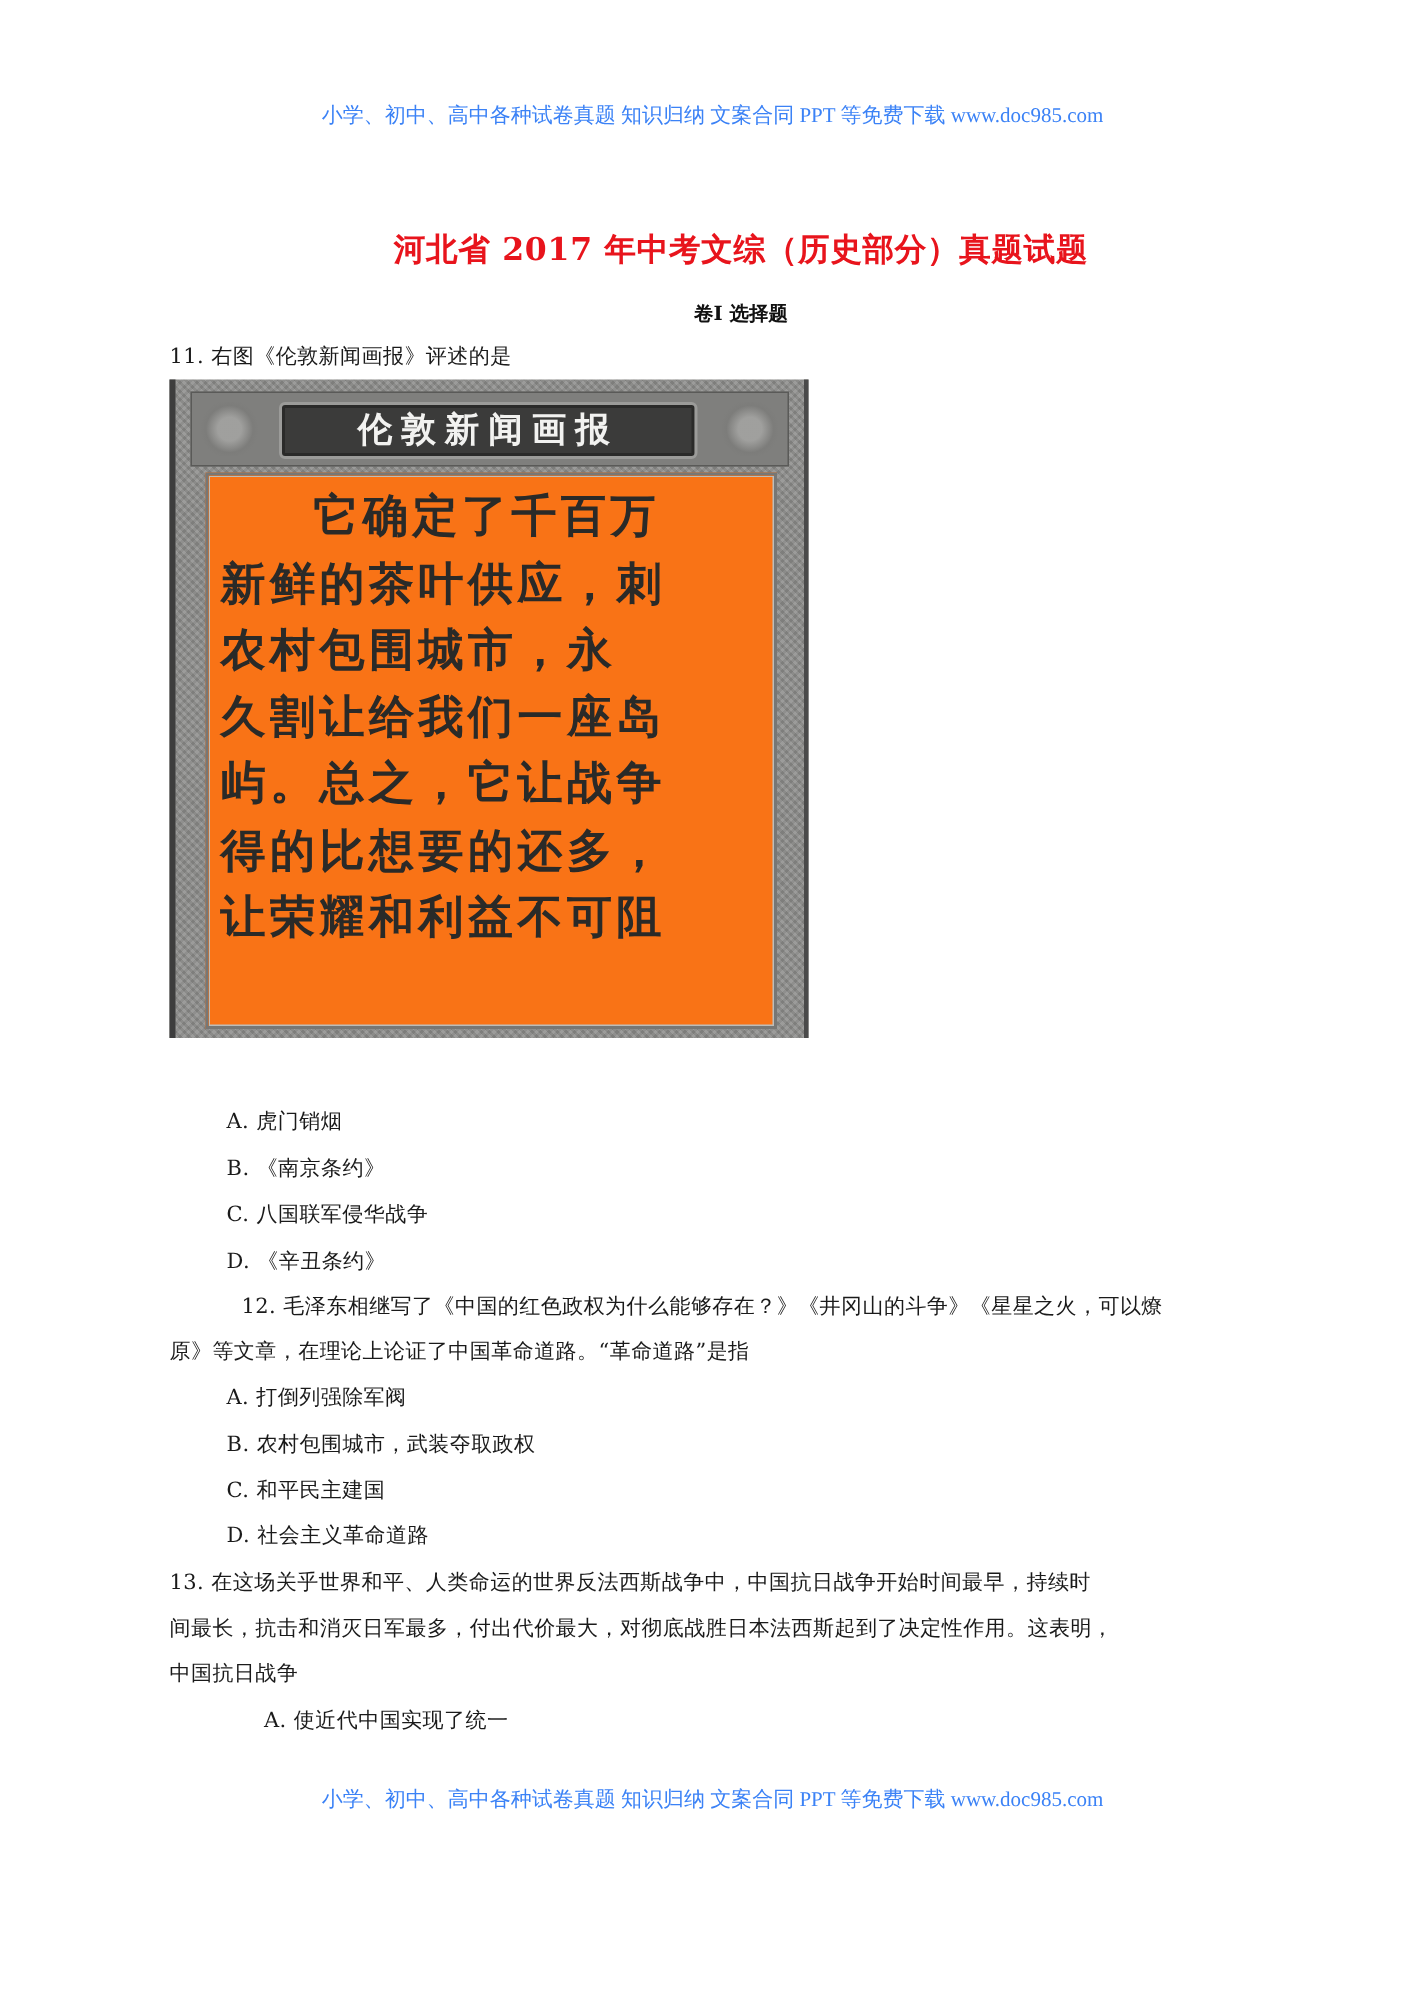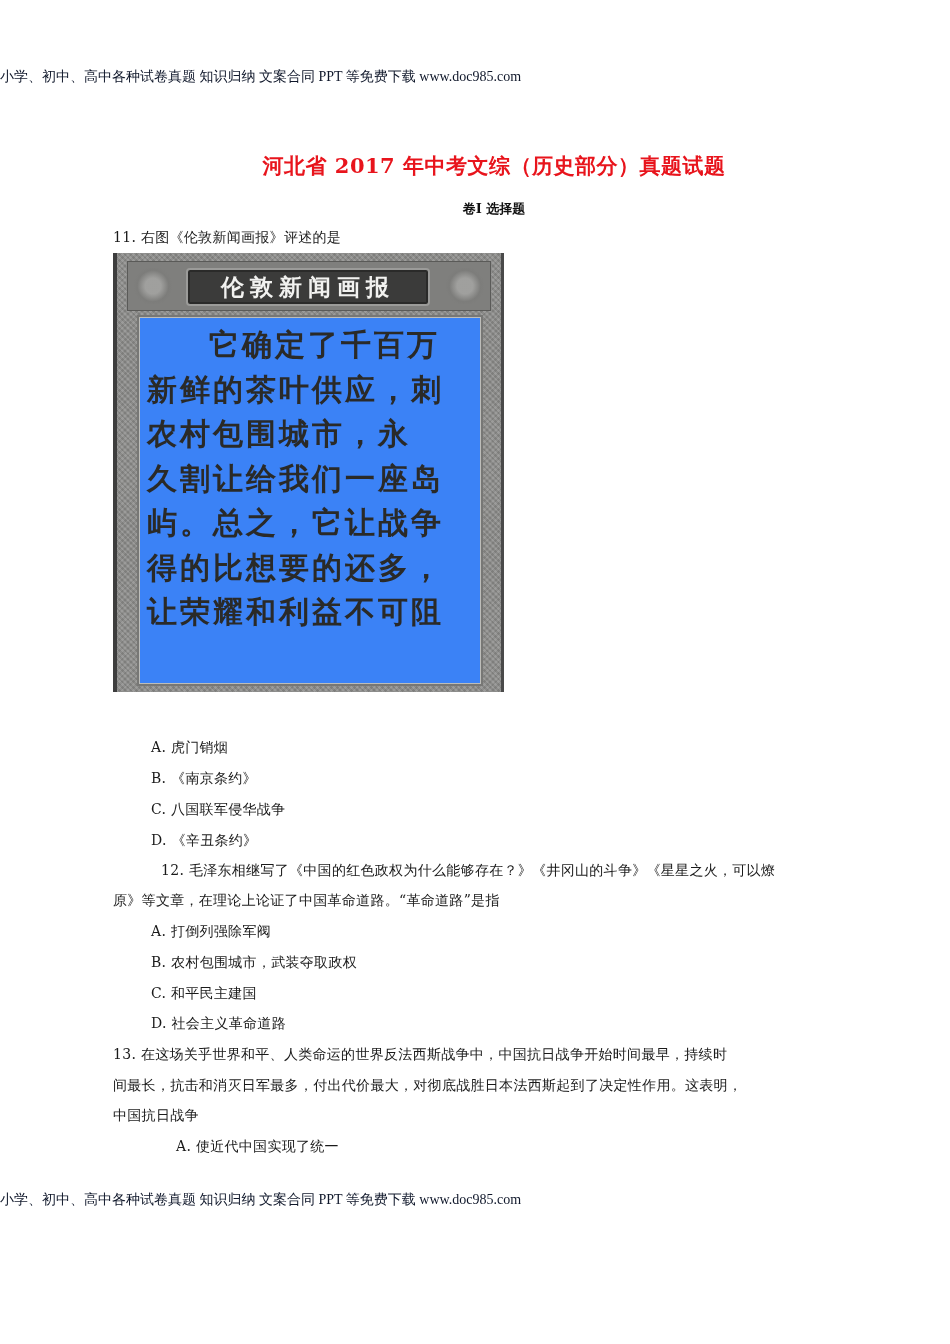--- a/index.html
+++ b/index.html
@@ -2,23 +2,23 @@
 <html><head>
   <meta charset="utf-8">
   <style>
     html, body { margin: 0; padding: 0; background: #ffffff; }
     body {
       width: 950px; height: 1344px; position: relative; overflow: hidden;
       font-family: "DejaVu Serif", "Liberation Serif", serif;
       color: #111111;
     }
     .page-header, .page-footer {
-      position: absolute; left: 0; width: 950px; 
+      position: absolute; left: 0; width: 950px; text-align: center;
       font-family: "Liberation Serif", "DejaVu Serif", serif;
-      font-size: 14px; color: #0f172a; letter-spacing: 0px;
+      font-size: 14px; color: #3b82f6; letter-spacing: 0px;
     }
     .page-header { top: 68px; }
     .page-footer { top: 1191px; }
     .doc-title {
       position: absolute; top: 152px; left: 0; width: 988px; text-align: center;
       font-family: "DejaVu Serif", "Liberation Serif", serif;
       font-size: 21px; font-weight: bold; color: #e8141c; letter-spacing: 0.5px;
     }
     .section-title {
       position: absolute; top: 200px; left: 0; width: 988px; text-align: center;
@@ -27,21 +27,21 @@
     .q-line {
       position: absolute; left: 113px; font-size: 14px; color: #1a1a1a;
       white-space: nowrap; letter-spacing: 0.3px;
     }
     .opt {
       position: absolute; left: 151px; font-size: 14px; color: #1a1a1a;
       white-space: nowrap; letter-spacing: 0.3px;
     }
     
     .newspaper {
-      position: absolute; left: 113px; top: 253px; width: 391px; height: 439px;
+      position: absolute; left: 113px; top: 253px; width: 426px; height: 439px;
       background: #8d8d8b;
       box-sizing: border-box;
       border-left: 4px solid #3d3d3d;
       border-right: 3px solid #4a4a4a;
       overflow: hidden;
     }
     .np-texture {
       position: absolute; inset: 0;
       background:
         repeating-linear-gradient(45deg, rgba(255,255,255,0.08) 0 2px, rgba(0,0,0,0.06) 2px 4px),
@@ -61,21 +61,21 @@
     .np-banner {
       position: absolute; left: 58px; right: 60px; top: 6px; height: 34px;
       background: #3b3b3a; border: 2px solid #9b9b99; border-radius: 4px;
       box-shadow: inset 0 0 0 2px #2a2a29;
       color: #f2f2f0; text-align: center;
       font-family: "DejaVu Sans", "Liberation Sans", sans-serif;
       font-size: 23px; font-weight: bold; line-height: 34px; letter-spacing: 6px;
     }
     .np-body {
       position: absolute; left: 20px; right: 18px; top: 62px; bottom: 6px;
-      background: #3b82f6;
+      background: #f97316;
       border: 2px solid #777775;
       box-shadow: inset 0 0 0 1px #bdbdb9;
     }
     .np-text {
       position: absolute; left: 8px; top: 6px; right: 4px;
       font-family: "DejaVu Sans", "Liberation Sans", sans-serif;
       font-size: 30px; font-weight: bold; color: #2a2a28;
       line-height: 44.5px; letter-spacing: 3px;
     }
     .np-line { display: block; white-space: nowrap; }

